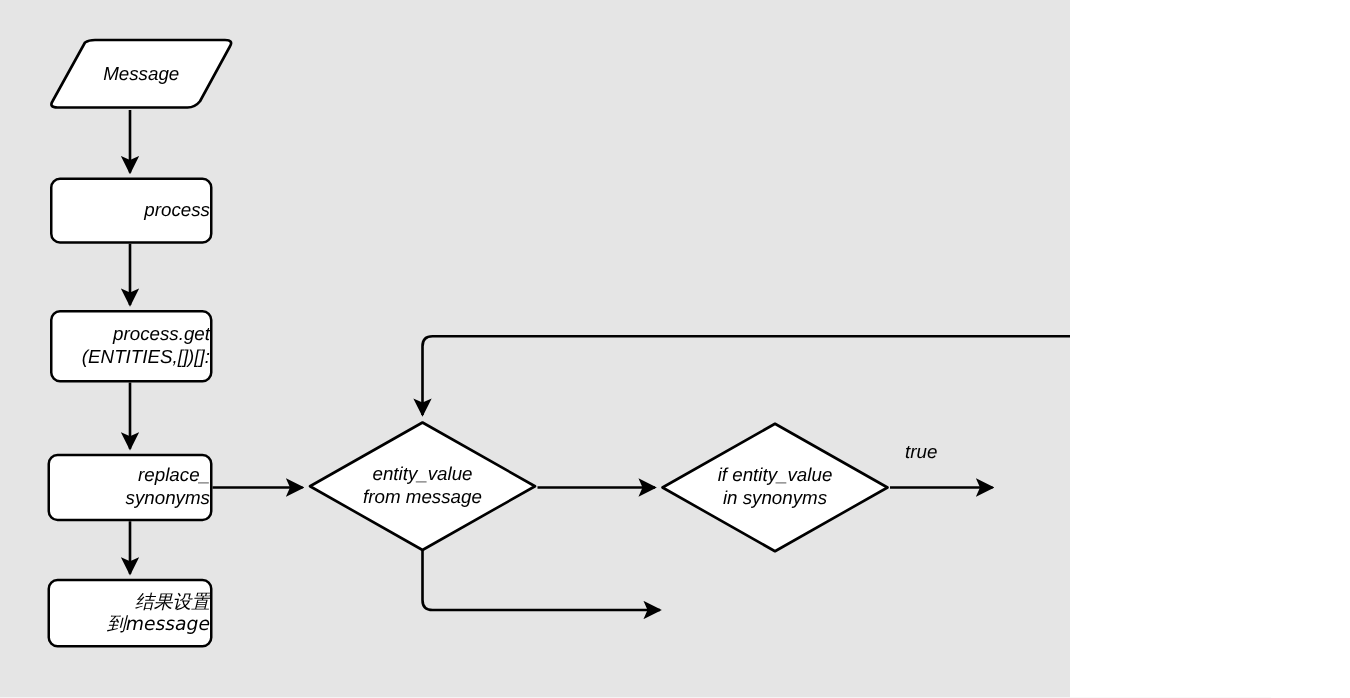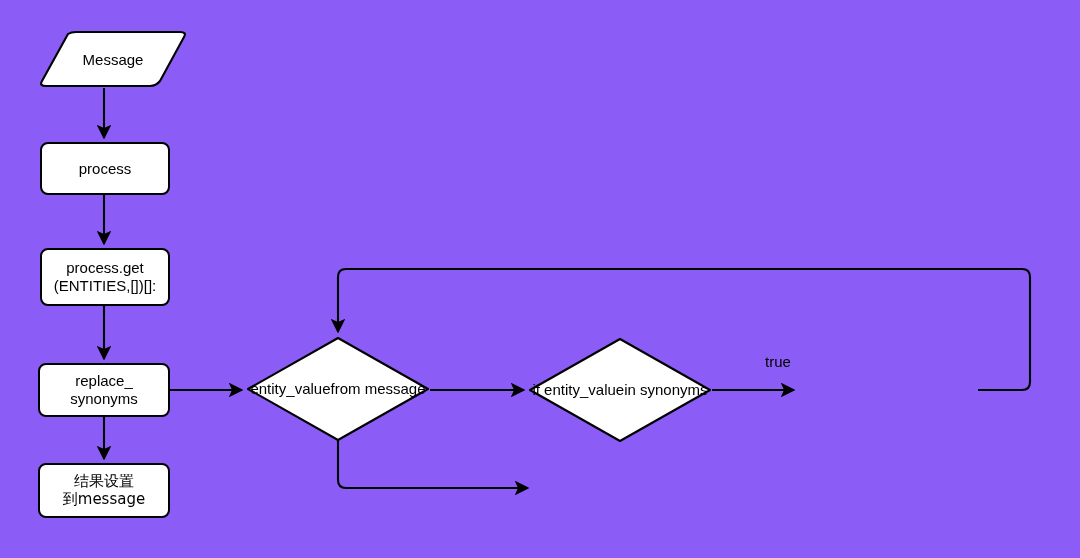--- a/index.html
+++ b/index.html
@@ -6,24 +6,25 @@
     margin: 0;
     padding: 0;
     background: #ffffff;
   }
   body {
     font-family: "Liberation Sans", "DejaVu Sans", sans-serif;
     color: #000000;
   }
   #canvas {
     position: relative;
-    width: 1080px;
+    width: 856px;
     height: 558px;
-    background: #8b5cf6;
+    background: #e5e5e5;
     overflow: hidden;
+    font-style: italic;
   }
   #edges {
     position: absolute;
     left: 0;
     top: 0;
     width: 1080px;
     height: 558px;
     pointer-events: none;
   }
   .node {
@@ -34,21 +35,21 @@
     justify-content: center;
     text-align: center;
     line-height: 1.18;
     font-size: 15px;
     color: #000000;
     white-space: nowrap;
   }
   .node .label {
     display: block;
     width: 100%;
-    text-align: center;
+    text-align: right;
   }
   .rect {
     border: 2px solid #000000;
     border-radius: 8px;
     background: #ffffff;
   }
   .parallelogram-wrap {
     position: absolute;
     box-sizing: border-box;
   }
@@ -80,30 +81,30 @@
   }
   .diamond-wrap .label {
     position: absolute;
     left: 0;
     top: 0;
     width: 100%;
     height: 100%;
     display: flex;
     align-items: center;
     justify-content: center;
+    flex-direction: column;
     font-size: 15px;
     line-height: 1.2;
     text-align: center;
   }
   .edge-label {
     position: absolute;
     font-size: 15px;
     color: #000000;
     white-space: nowrap;
-    margin-left: 41px;
   }
   .cjk {
     font-family: "DejaVu Sans", "Liberation Sans", sans-serif;
   }
 </style>
 </head>
 <body>
 
 <div id="canvas">
 

